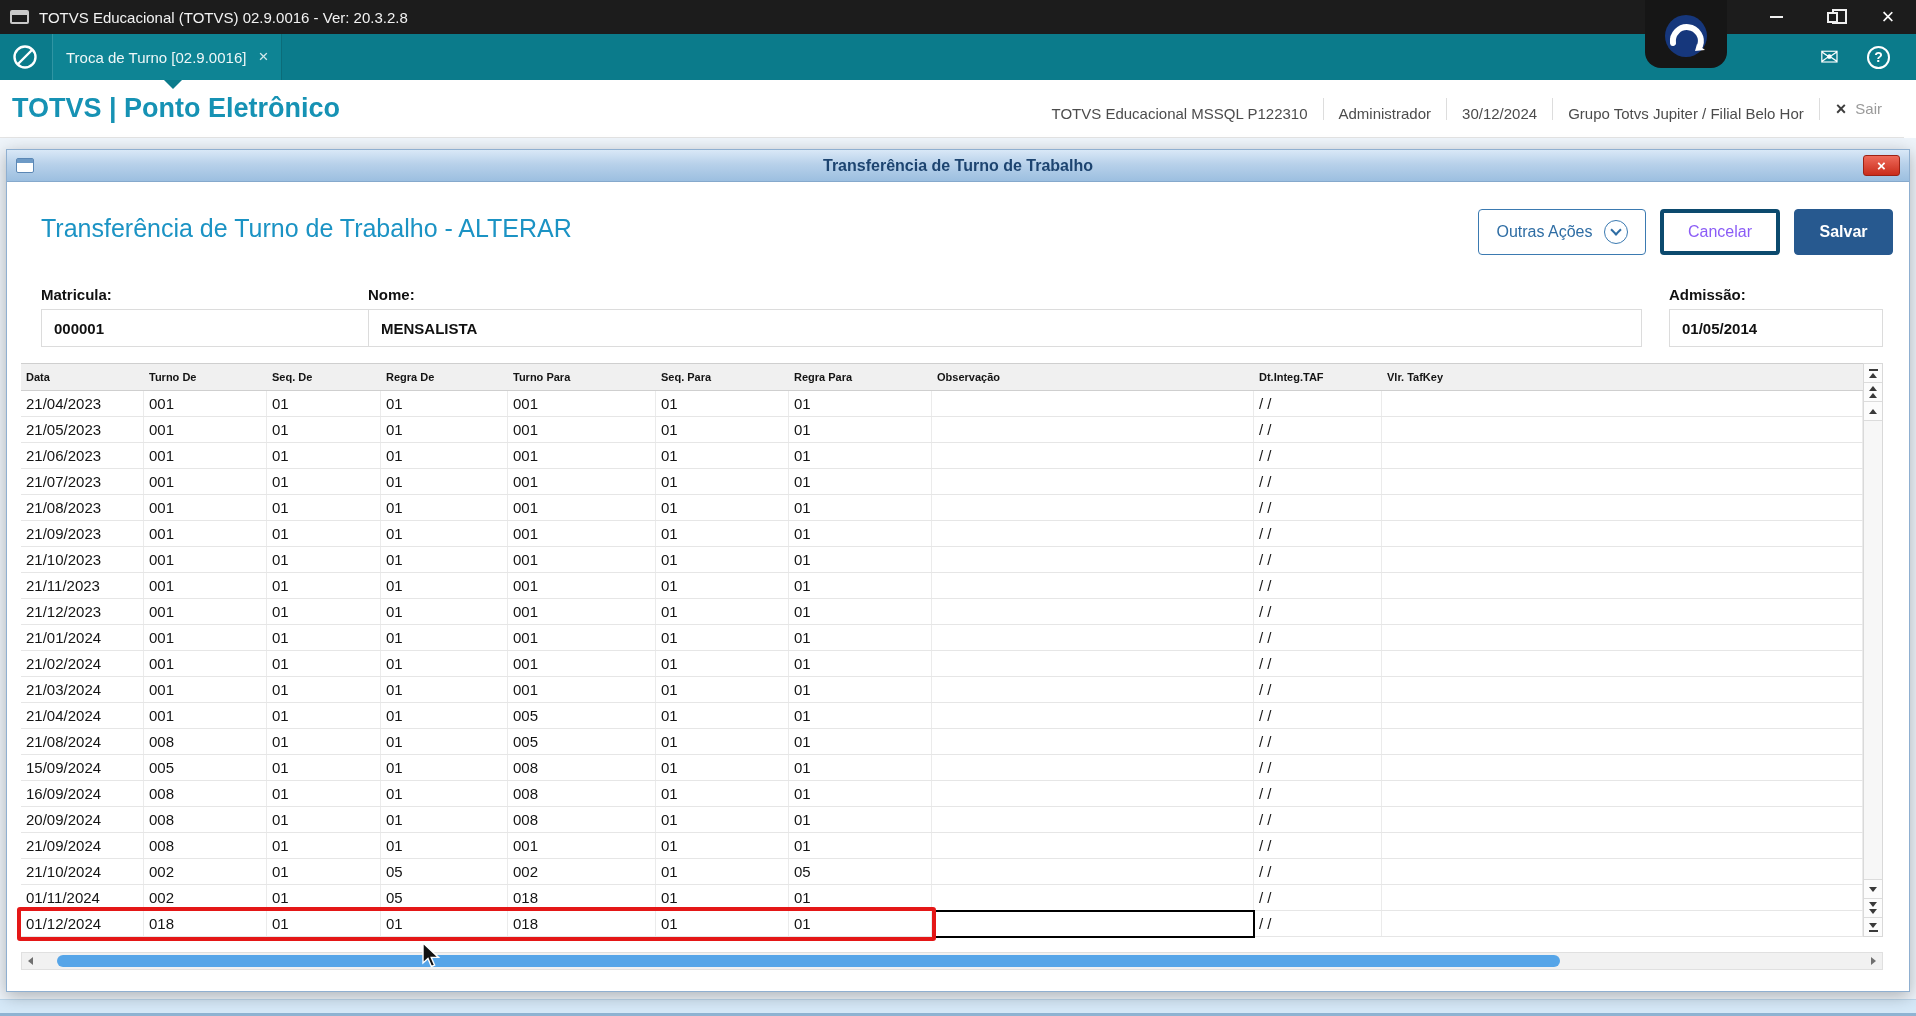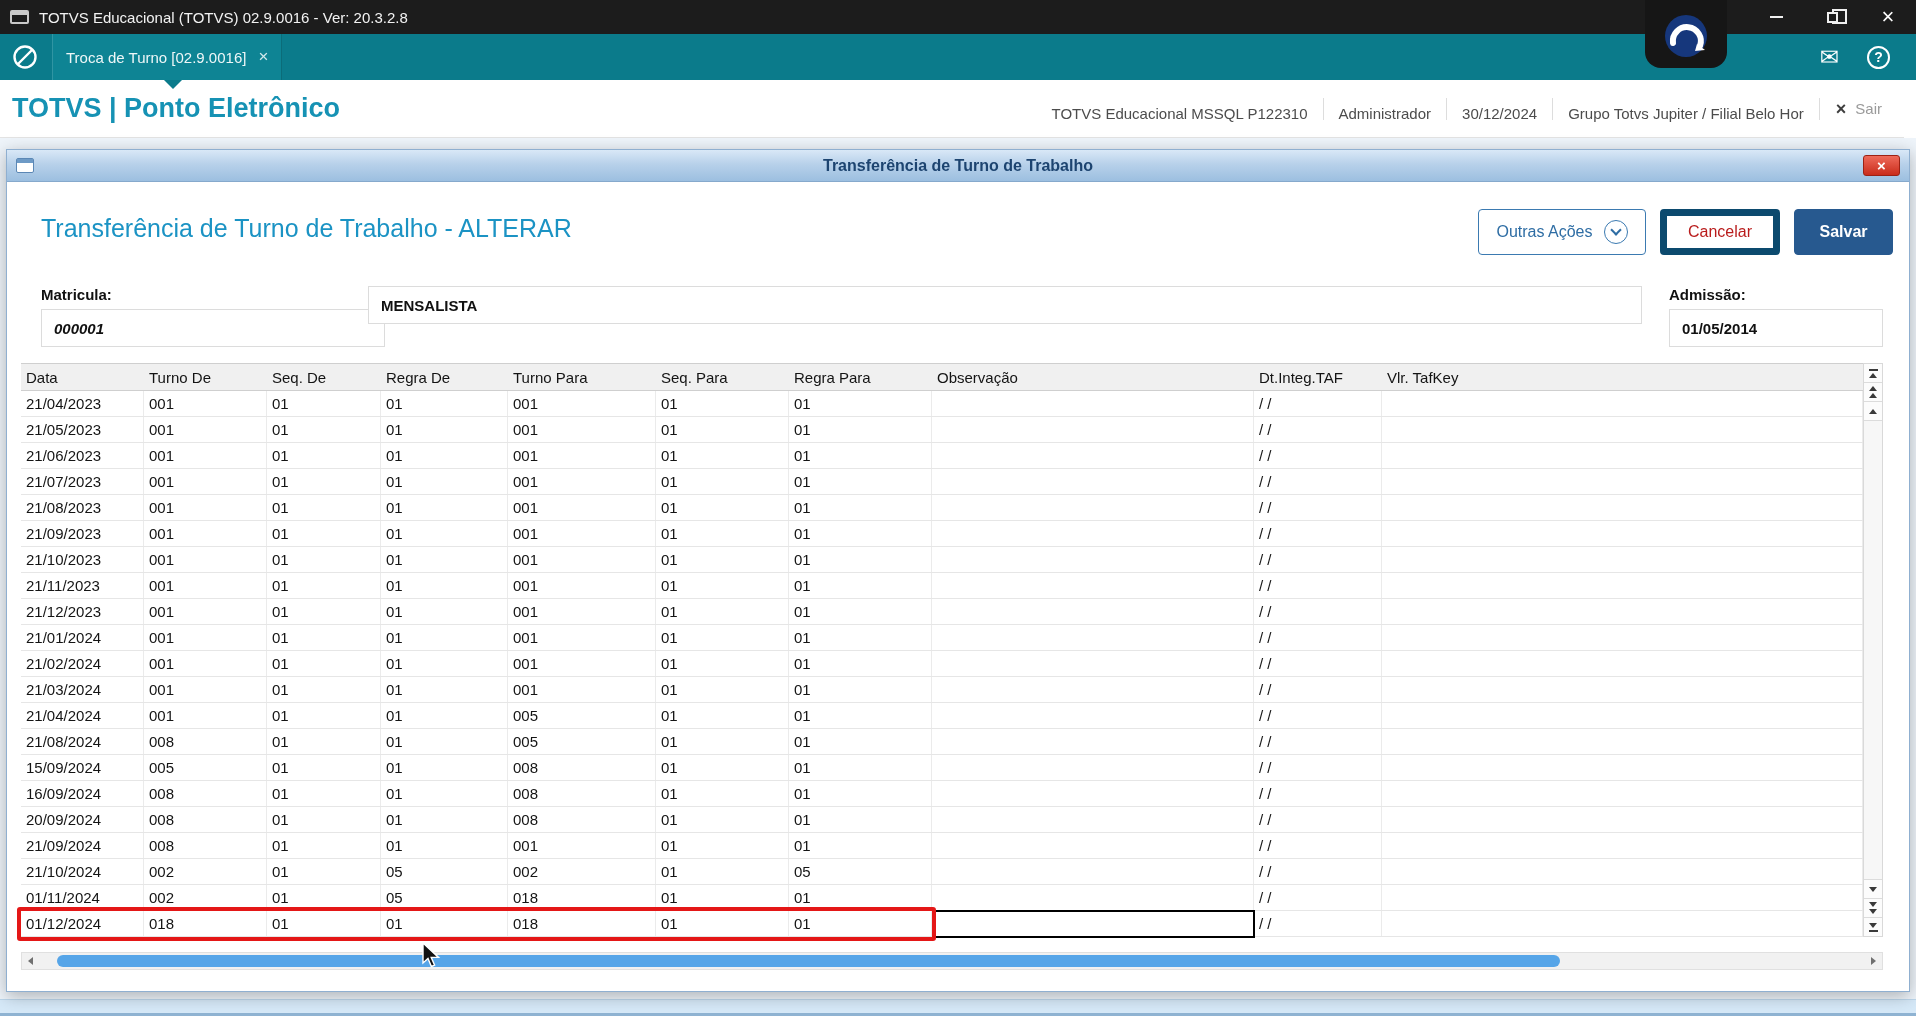--- a/index.html
+++ b/index.html
@@ -53,37 +53,37 @@
   .modal-title { position:absolute; left:0; right:0; text-align:center; color:#1d4470; font-weight:bold; font-size:16px; }
   .modal-close { position:absolute; right:9px; top:5px; width:37px; height:21px; background:linear-gradient(180deg,#ee6a5a,#c92c1b); border:1px solid #9c2114; border-radius:3px; color:#ffffff; font-weight:bold; font-size:15px; display:flex; align-items:center; justify-content:center; z-index:2; }
   .modal-body { position:relative; height:809px; }
 
   .dlg-heading { position:absolute; left:34px; top:32px; font-size:25px; color:#1b93c4; }
   .dlg-actions { position:absolute; top:27px; right:16px; display:flex; gap:14px; }
   .btn { height:46px; border-radius:4px; font-size:16px; display:flex; align-items:center; justify-content:center; }
   .btn-outras { width:168px; background:#ffffff; border:1px solid #3b7ab1; color:#2e6da4; gap:11px; }
   .chevron-circle { width:24px; height:24px; border:1px solid #3b7ab1; border-radius:50%; display:flex; align-items:center; justify-content:center; }
   .chevron-down { width:8px; height:8px; border-right:2px solid #2e6da4; border-bottom:2px solid #2e6da4; transform:rotate(45deg); margin-top:-4px; }
-  .btn-cancelar { width:120px; background:#ffffff; border:7px solid #0c4a6e; color:#b91c1c; }
+  .btn-cancelar { width:120px; background:#ffffff; border:4px solid #0c4a6e; color:#8b5cf6; }
   .btn-salvar { width:99px; background:#27598f; border:1px solid #27598f; color:#ffffff; font-weight:bold; }
 
   .field { position:absolute; top:104px; }
   .field-label { font-size:15px; font-weight:bold; color:#111111; margin-bottom:6px; }
   .field-box { height:38px; background:#ffffff; border:1px solid #dcdcdc; display:flex; align-items:center; padding-left:12px; font-size:15px; font-weight:bold; color:#111111; }
-  .f-matricula { left:34px; } .f-matricula .field-box { width:344px;font-style:italic; }
+  .f-matricula { left:34px; } .f-matricula .field-box { width:344px; }
   .f-nome { left:361px; } .f-nome .field-box { width:1274px; }
   .f-admissao { left:1662px; } .f-admissao .field-box { width:214px; }
 
   
   .grid { position:absolute; left:14px; top:181px; width:1862px; }
   .grid-inner { display:flex; }
   .grid-main { width:1842px; }
   .gridrow-cols { display:grid; grid-template-columns:123px 123px 114px 127px 148px 133px 143px 322px 128px 1fr; }
   .ghead { height:28px; background:#f0f0f0; border-top:1px solid #cfcfcf; border-bottom:1px solid #cfcfcf; align-items:center; }
-  .hcell { font-weight:normal; font-size:15px; padding-left:5px; color:#141414; white-space:nowrap; overflow:hidden; }
+  .hcell { font-weight:bold; font-size:11px; padding-left:5px; color:#141414; white-space:nowrap; overflow:hidden; }
   .grows { position:relative; }
   .trow { height:26px; border-bottom:1px solid #e6e6e6; align-items:stretch; }
   .tcell { font-size:15px; color:#141414; padding-left:5px; border-right:1px solid #ebebeb; display:flex; align-items:center; white-space:nowrap; overflow:hidden; }
   .red-box { position:absolute; left:-4px; width:919px; height:34px; border:4px solid #e41717; border-radius:3px; z-index:6; pointer-events:none; }
   .focus-cell { position:absolute; left:911px; width:323px; height:28px; border:2px solid #000000; background:#ffffff; z-index:5; }
 
   .grid-vscroll { width:20px; height:574px; background:#f7f7f7; border:1px solid #d9d9d9; display:flex; flex-direction:column; }
   .vbtn { height:19px; background:#fcfcfc; border-bottom:1px solid #dcdcdc; display:flex; flex-direction:column; align-items:center; justify-content:center; gap:2px; }
   .vbtn-b { border-bottom:none; border-top:1px solid #dcdcdc; }
   .vspacer { flex:1; }
@@ -185,20 +185,21 @@
       </div>
       <div class="btn btn-cancelar">Cancelar</div>
       <div class="btn btn-salvar">Salvar</div>
     </div>
 
     <div class="field f-matricula">
       <div class="field-label">Matricula:</div>
       <div class="field-box">000001</div>
     </div>
     <div class="field f-nome">
+      <div class="field-label">Nome:</div>
       <div class="field-box">MENSALISTA</div>
     </div>
     <div class="field f-admissao">
       <div class="field-label">Admissão:</div>
       <div class="field-box">01/05/2014</div>
     </div>
 
     <div class="grid">
       <div class="grid-inner">
         <div class="grid-main">

